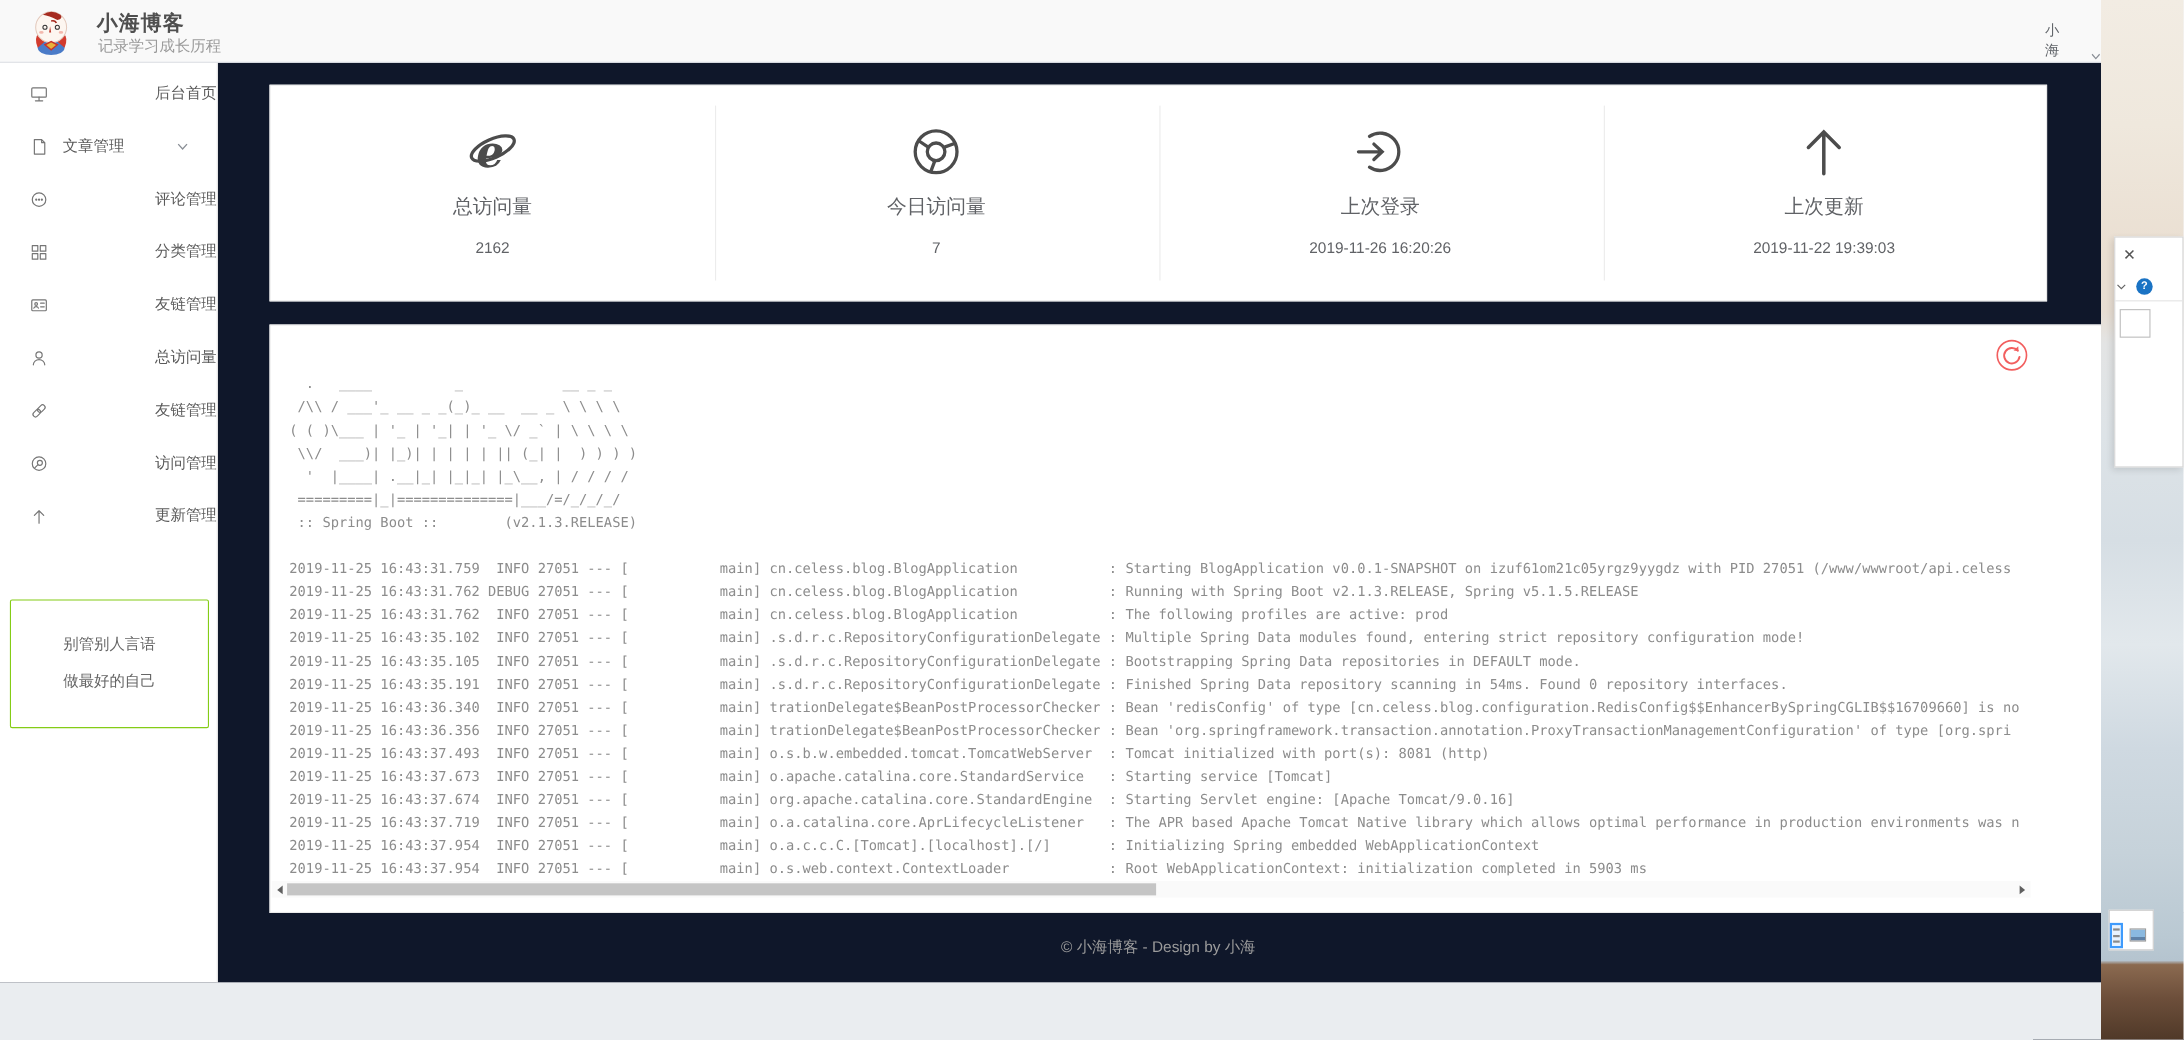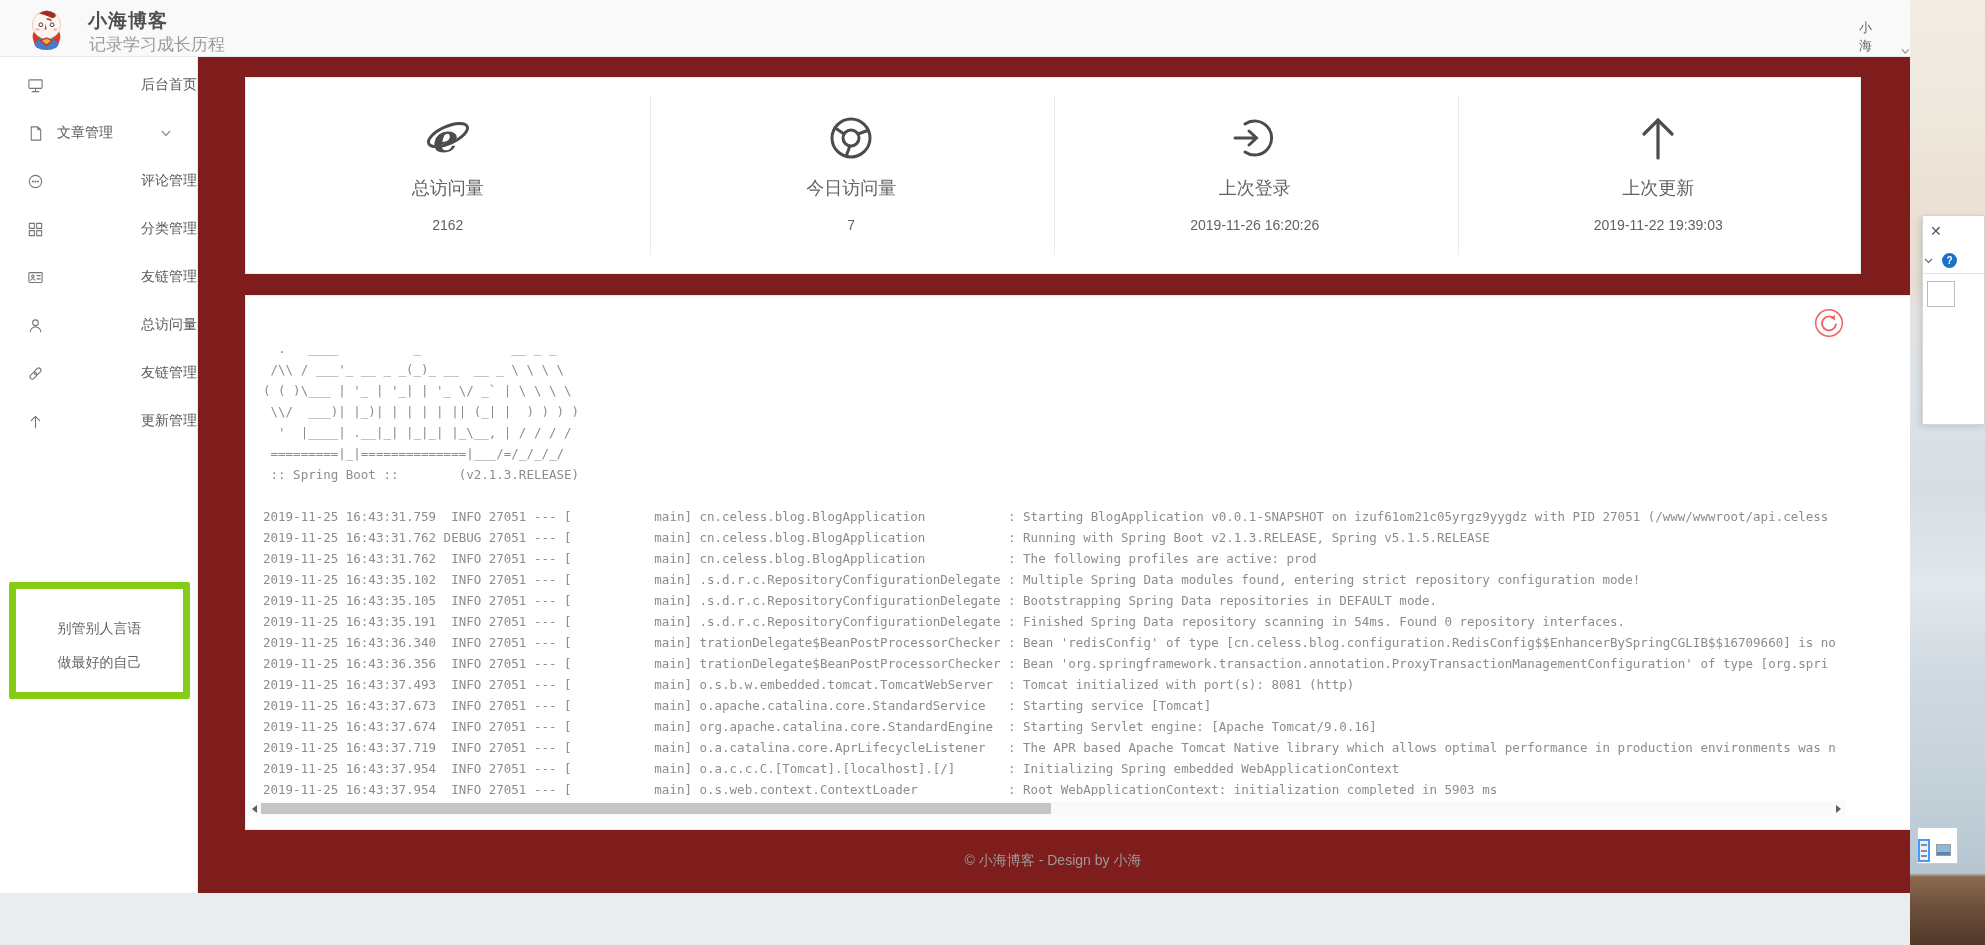--- a/index.html
+++ b/index.html
@@ -1,40 +1,40 @@
 <!DOCTYPE html>
 <html><head>
 <meta charset="utf-8">
 <style>
   * { margin:0; padding:0; box-sizing:border-box; }
   html,body { width:1985px; height:945px; overflow:hidden;
     font-family:"Liberation Sans", sans-serif; background:#f5f6f8; }
 
   
-  #browser { position:absolute; left:0; top:0; width:1910px; height:945px; background:#7f1d1d; }
+  #browser { position:absolute; left:0; top:0; width:1910px; height:945px; background:#0f172a; }
 
   
   #hdr { position:absolute; left:0; top:0; width:1910px; height:57px; background:#f9f9f9;
          border-bottom:1px solid #e6e9ee; }
   #logo { position:absolute; left:24px; top:6px; width:45px; height:45px; }
   #hdr-title { position:absolute; left:88px; top:8px; font-size:19px; font-weight:bold; color:#4f4f4f; letter-spacing:1px;}
-  #hdr-sub { position:absolute; left:89px; top:33px; font-size:17px; color:#9b9b9b; }
+  #hdr-sub { position:absolute; left:89px; top:33px; font-size:14px; color:#9b9b9b; }
   #user-menu { position:absolute; left:1859px; top:19px; font-size:13px; color:#5f6368; cursor:pointer;
                display:flex; align-items:flex-end; gap:20px; }
 
   
   #sidebar { position:absolute; left:0; top:57px; width:198px; height:836px; background:#fff;
              border-right:1px solid #e9e9e9; }
   .menu { padding-top:4px; }
   .mi { height:48px; display:flex; align-items:center; padding-left:27px; cursor:pointer;justify-content:space-between; }
   .mi .lbl { font-size:14px; color:#5a5a5a; margin-left:13px; }
   .sic { width:17px; height:17px; stroke:#767676; fill:none; stroke-width:1.15; stroke-linecap:round; stroke-linejoin:round; }
   .mi .chev { margin-left:auto; margin-right:26px; }
   #quote-box { position:absolute; left:9px; top:488px; width:181px; height:117px;
-               border:7px solid #84cc16; border-radius:2px; text-align:center; padding-top:22px;margin-top:37px; }
+               border:1px solid #84cc16; border-radius:2px; text-align:center; padding-top:22px; }
   #quote-box div { font-size:14px; color:#666; line-height:34px; }
 
   
   .panel { position:absolute; background:#fff; border:1px solid #eaeaea; }
   #stats { left:245px; top:77px; width:1616px; height:197px; display:flex; }
   .stat { flex:1; display:flex; flex-direction:column; align-items:center; }
   .stat .ic { margin-top:36px; height:48px; }
   .stat .sl { margin-top:14px; font-size:18px; color:#606266; }
   .stat .sv { margin-top:17px; font-size:14px; color:#606266; }
   .stat-div { position:absolute; top:18px; bottom:18px; width:1px; background:#ececec; }
@@ -169,20 +169,28 @@
         <svg class="sic" viewBox="0 0 18 18">
           <g transform="rotate(-45 9 9)">
               <rect x="1.8" y="6.6" width="8.2" height="4.8" rx="2.4"></rect>
           <rect x="8" y="6.6" width="8.2" height="4.8" rx="2.4"></rect>
             </g>
           </svg>
         <span class="lbl">友链管理</span>
       </div>
       <div class="mi">
         <svg class="sic" viewBox="0 0 18 18">
+          <circle cx="9" cy="9" r="6.5"></circle>
+            <circle cx="9.8" cy="8.2" r="2.4"></circle>
+            <path d="M7.8 10.2 L4.9 13.1"></path>
+          </svg>
+        <span class="lbl">访问管理</span>
+      </div>
+      <div class="mi">
+        <svg class="sic" viewBox="0 0 18 18">
           <path d="M9 15.5 V3.5 M4.5 8 L9 3.5 L13.5 8"></path>
           </svg>
         <span class="lbl">更新管理</span>
       </div>
     </div>
     <div id="quote-box">
       <div>别管别人言语</div>
       <div>做最好的自己</div>
     </div>
   </div>

